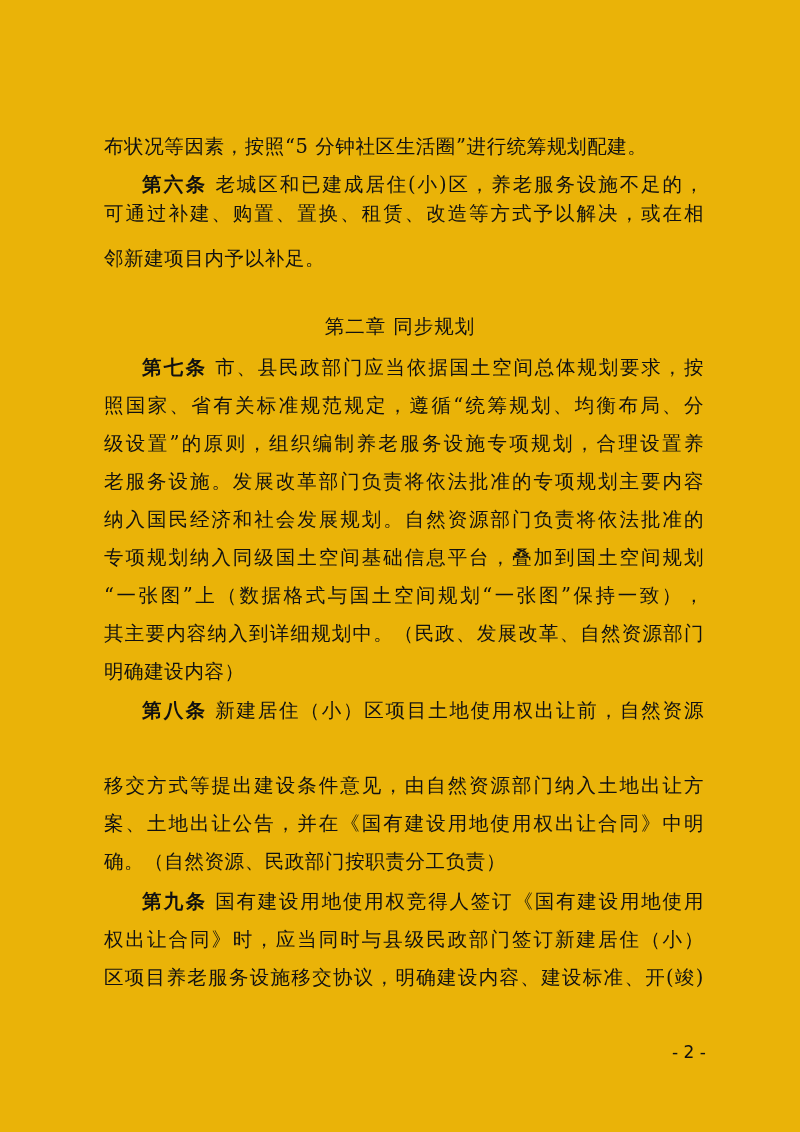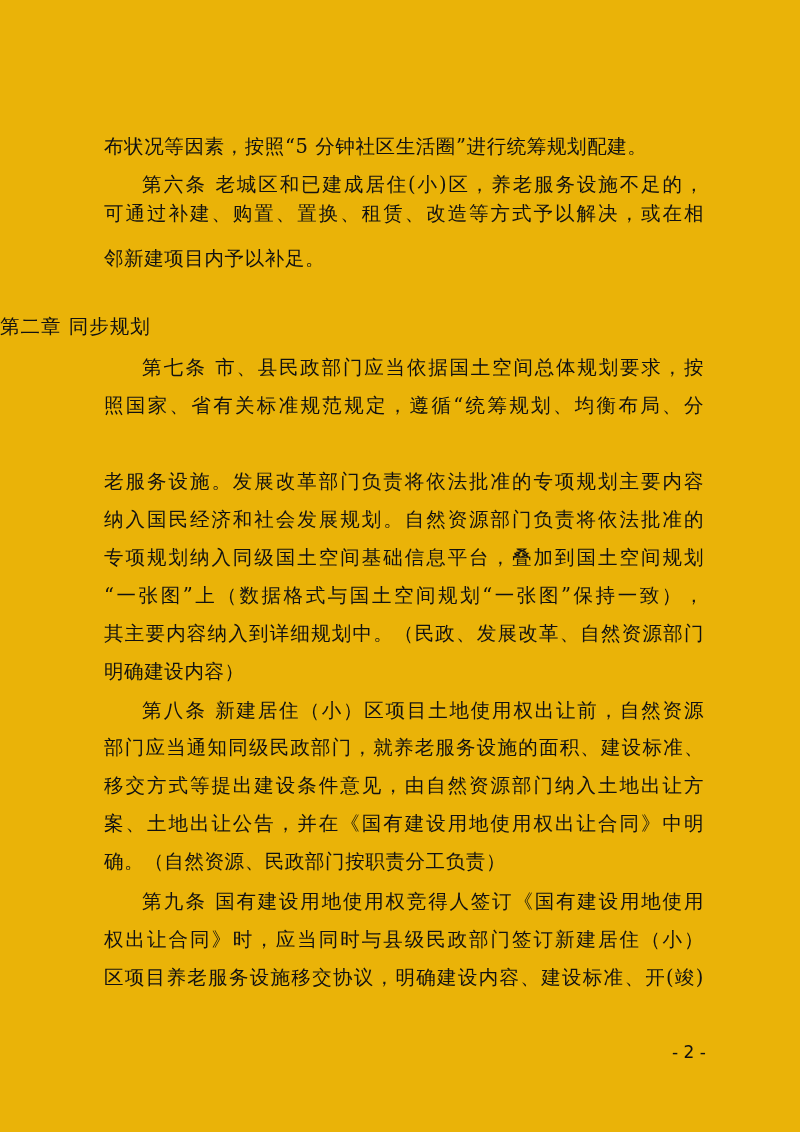--- a/index.html
+++ b/index.html
@@ -3,50 +3,50 @@
 <meta charset="utf-8">
 <style>
   html, body { margin: 0; padding: 0; background: #ffffff; }
   body { width: 800px; height: 1132px; position: relative; overflow: hidden;
          font-family: "DejaVu Serif", "Liberation Serif", serif; color: #111; }
   .page { position: absolute; left: 0; top: 0; width: 800px; height: 1132px; background: #eab308; }
   .line { position: absolute; left: 104px; width: 600px; font-size: 19.5px; line-height: 38px;
           height: 38px; white-space: nowrap; letter-spacing: 0.6px; text-align: justify; text-align-last: justify; }
   .line.last { text-align-last: left; }
   .indent { left: 142px; width: 562px; }
-  .art { font-weight: normal; letter-spacing: 1px; margin-right: 8px; margin-top: 48px; }
-  .heading { position: absolute; left: 0; width: 800px; font-size: 19.5px;
+  .art { font-weight: bold; letter-spacing: 1px; margin-right: 8px; margin-top: 48px; }
+  .heading { position: absolute; left: 0; width: 800px; text-align: center; font-size: 19.5px;
              line-height: 38px; letter-spacing: 1px; }
   .pagenum { position: absolute; left: 672px; top: 1042px; font-family: "DejaVu Sans", sans-serif;
              font-size: 17px; color: #111; }
 </style>
 </head>
 <body>
 
 <div class="page">
 
   <div class="line last" style="top:128px">布状况等因素，按照“5 分钟社区生活圈”进行统筹规划配建。</div>
 
   <div class="line indent" style="top:166px"><span class="art">第六条</span><span>老城区和已建成居住(小)区，养老服务设施不足的，</span></div>
   <div class="line" style="top:195px">可通过补建、购置、置换、租赁、改造等方式予以解决，或在相</div>
   <div class="line last" style="top:240px">邻新建项目内予以补足。</div>
 
   <div class="heading" style="top:308px">第二章 同步规划</div>
 
   <div class="line indent" style="top:349px"><span class="art">第七条</span><span>市、县民政部门应当依据国土空间总体规划要求，按</span></div>
   <div class="line" style="top:387px">照国家、省有关标准规范规定，遵循“统筹规划、均衡布局、分</div>
+  <div class="line" style="top:425px">级设置”的原则，组织编制养老服务设施专项规划，合理设置养</div>
   <div class="line" style="top:463px">老服务设施。发展改革部门负责将依法批准的专项规划主要内容</div>
   <div class="line" style="top:539px">专项规划纳入同级国土空间基础信息平台，叠加到国土空间规划</div>
   <div class="line" style="top:501px">纳入国民经济和社会发展规划。自然资源部门负责将依法批准的</div>
   <div class="line" style="top:577px">“一张图”上（数据格式与国土空间规划“一张图”保持一致），</div>
   <div class="line" style="top:615px">其主要内容纳入到详细规划中。（民政、发展改革、自然资源部门</div>
   <div class="line last" style="top:653px">明确建设内容）</div>
 
   <div class="line indent" style="top:692px"><span class="art">第八条</span><span>新建居住（小）区项目土地使用权出让前，自然资源</span></div>
-  <div class="line" style="top:729px">部门应当通知同级民政部门，就养老服务设施的面积、建设标准、</div>
   <div class="line" style="top:767px">移交方式等提出建设条件意见，由自然资源部门纳入土地出让方</div>
   <div class="line" style="top:805px">案、土地出让公告，并在《国有建设用地使用权出让合同》中明</div>
   <div class="line last" style="top:843px">确。（自然资源、民政部门按职责分工负责）</div>
 
   <div class="line indent" style="top:883px"><span class="art">第九条</span><span>国有建设用地使用权竞得人签订《国有建设用地使用</span></div>
   <div class="line" style="top:921px">权出让合同》时，应当同时与县级民政部门签订新建居住（小）</div>
   <div class="line" style="top:959px">区项目养老服务设施移交协议，明确建设内容、建设标准、开(竣)</div>
 
   <div class="pagenum">- 2 -</div>
 </div>

